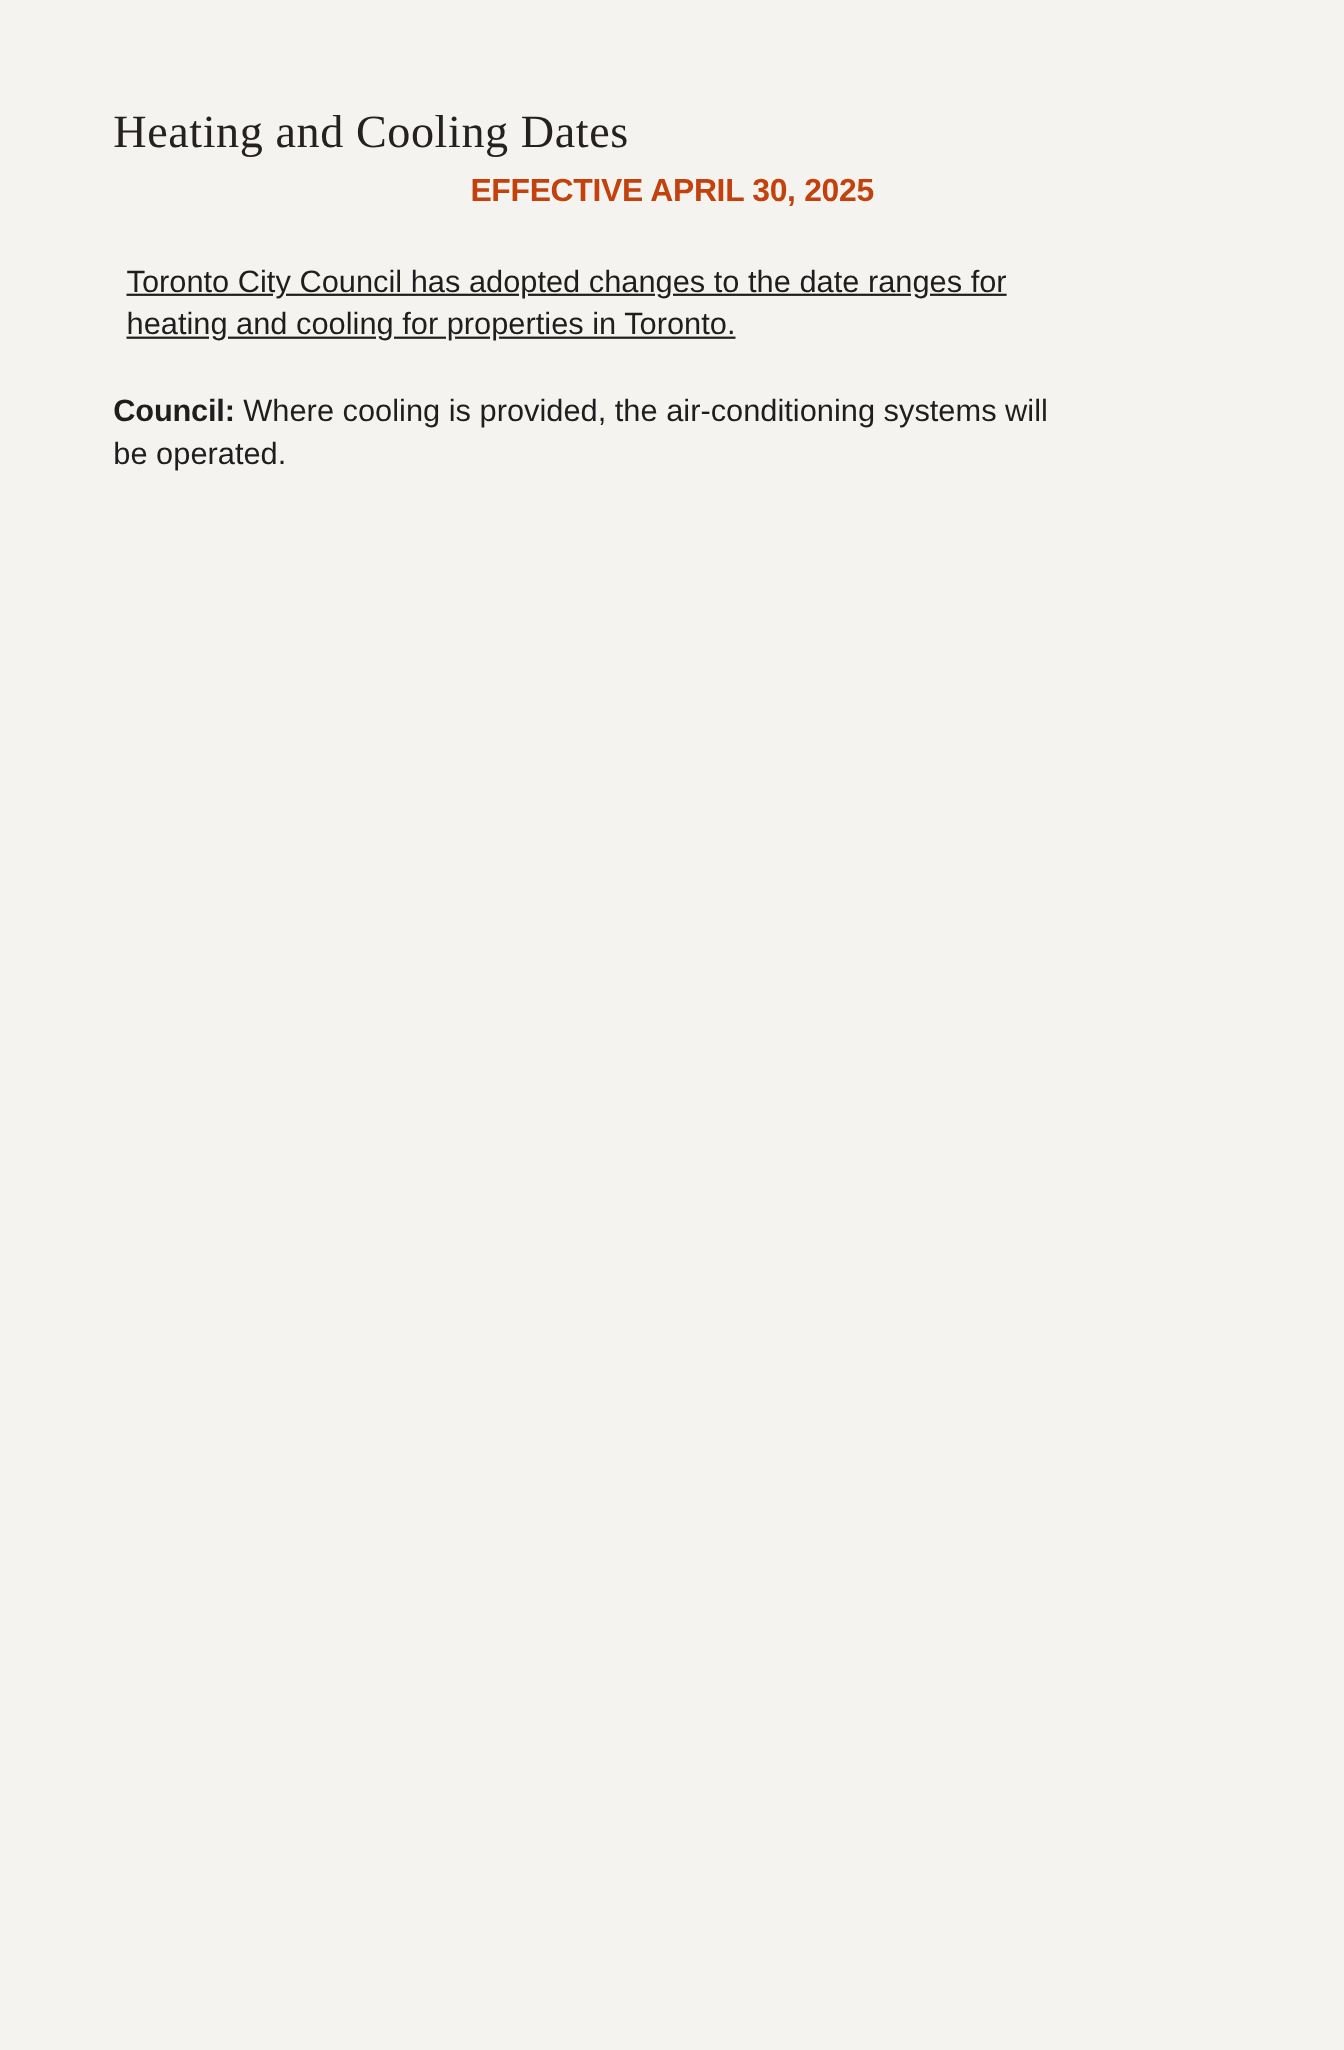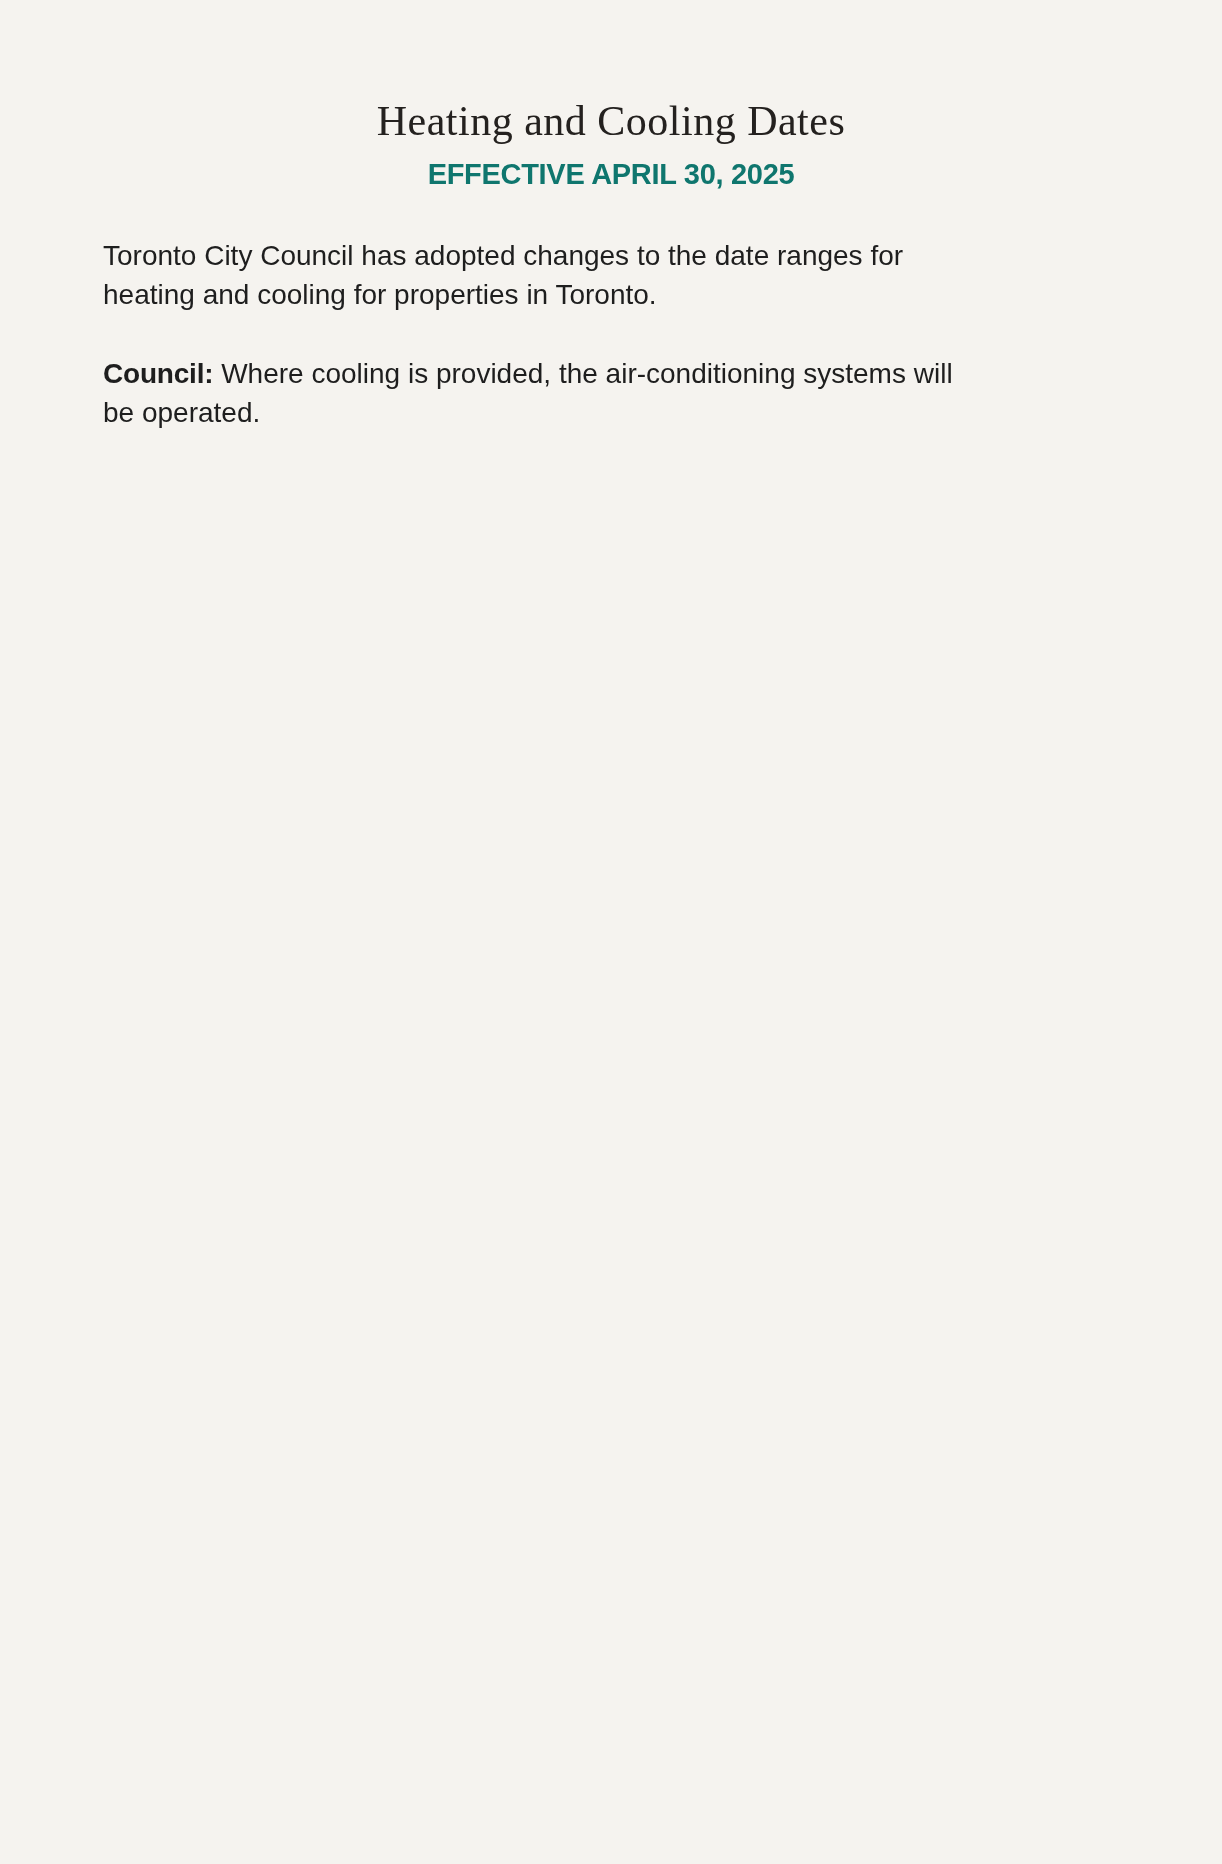--- a/index.html
+++ b/index.html
@@ -18,40 +18,41 @@
   }
   .page {
     box-sizing: border-box;
     width: 1222px;
     height: 1864px;
     padding: 96px 103px 0 103px;
     overflow: hidden;
   }
   .doc-title {
     margin: 0;
-    text-align: center;
+    text-align: left;
     font-family: "Liberation Serif", serif;
     font-weight: 400;
     font-size: 42px;
     line-height: 50px;
     letter-spacing: 0.5px;
     color: #24211f;
   }
   .doc-subtitle {
     margin: 8px 0 16px 0;
     text-align: center;
     font-weight: 700;
     font-size: 29px;
     line-height: 40px;
     letter-spacing: -0.3px;
-    color: #0f766e;
+    color: #c2410c;
   }
   .intro {
-    margin: 42px 0 0 0;
+    margin: 42px 0 0 12px;
     white-space: pre-line;
+    text-decoration: underline;
   }
   .section {
     margin: 40px 0 0 0;
   }
   .section-heading {
     margin: 0;
     font-size: 28px;
     line-height: 39px;
     font-weight: 700;
     letter-spacing: -0.2px;

